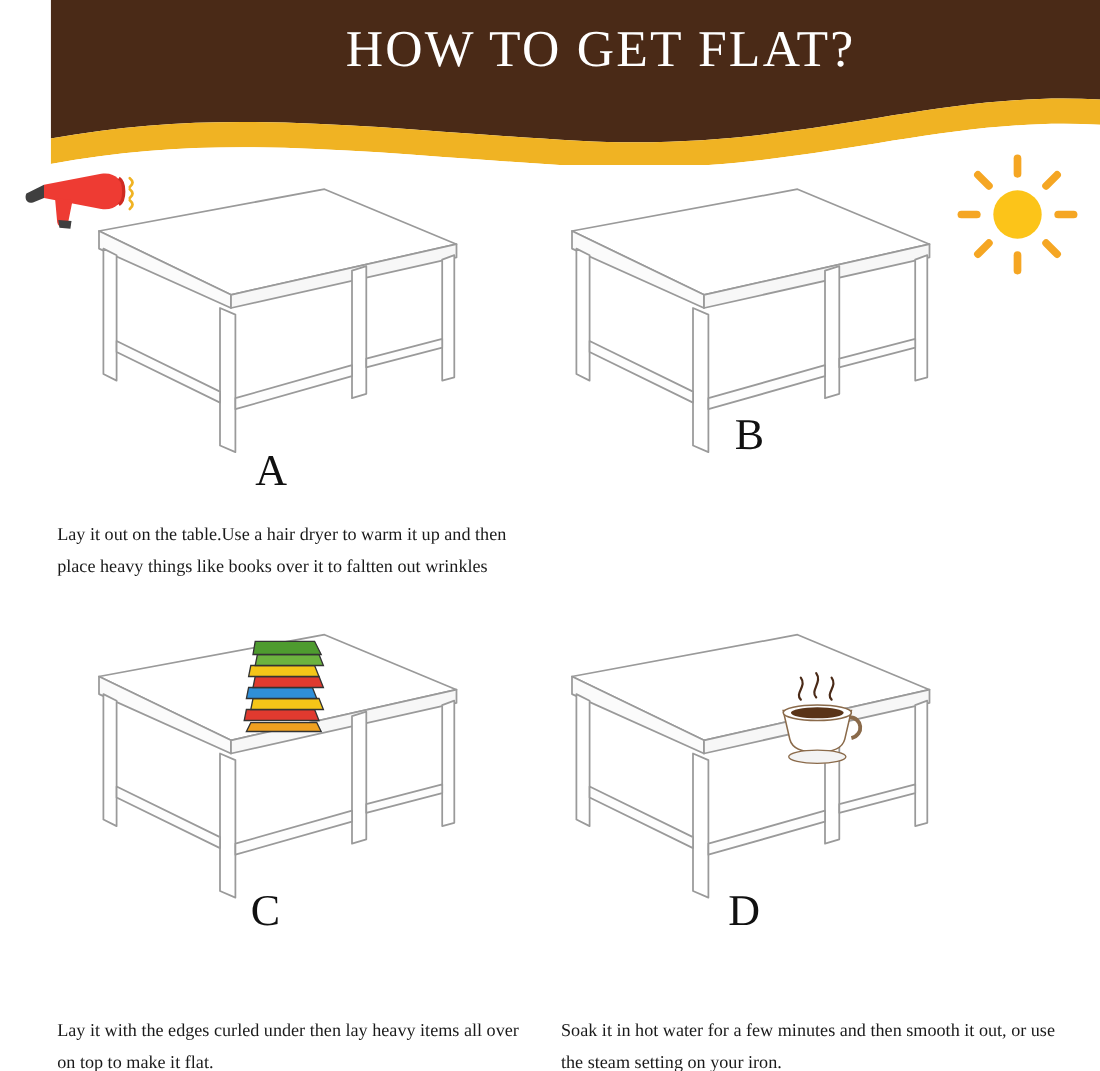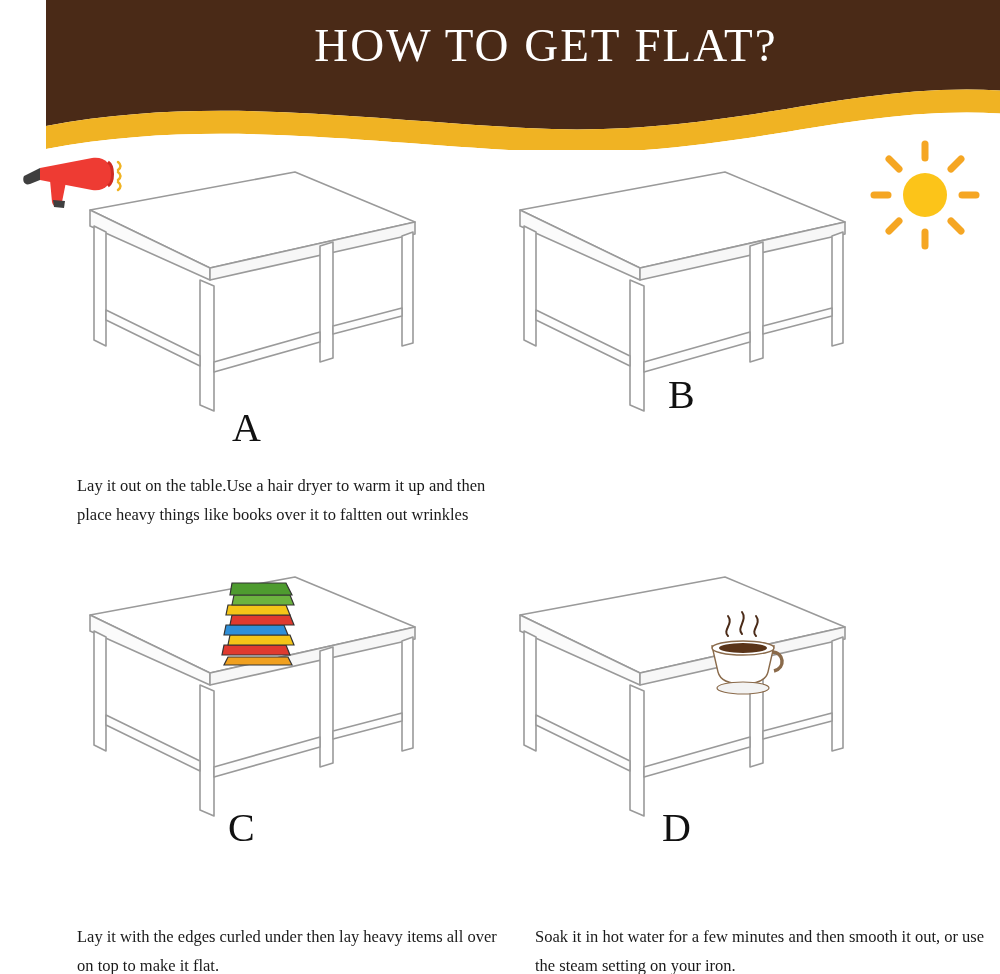--- a/index.html
+++ b/index.html
@@ -72,21 +72,20 @@
   .letter-d { left: 162px; top: 253px; }
 
   .caption {
     position: absolute;
     left: 32px;
     width: 430px;
     font-family: "Liberation Serif", serif;
     font-size: 16.5px;
     line-height: 1.75;
     color: #1a1a1a;
-    margin-left: 25px;
   }
   .cap-a { top: 322px; }
   .cap-b { left: 10px; top: 322px; width: 455px; }
   .cap-c { top: 368px; }
   .cap-d { left: 10px; top: 368px; width: 455px; }
 
   
   .icon-abs { position: absolute; }
   .hairdryer { left: 0px; top: 0px; }
   .sun       { left: 370px; top: -10px; }

